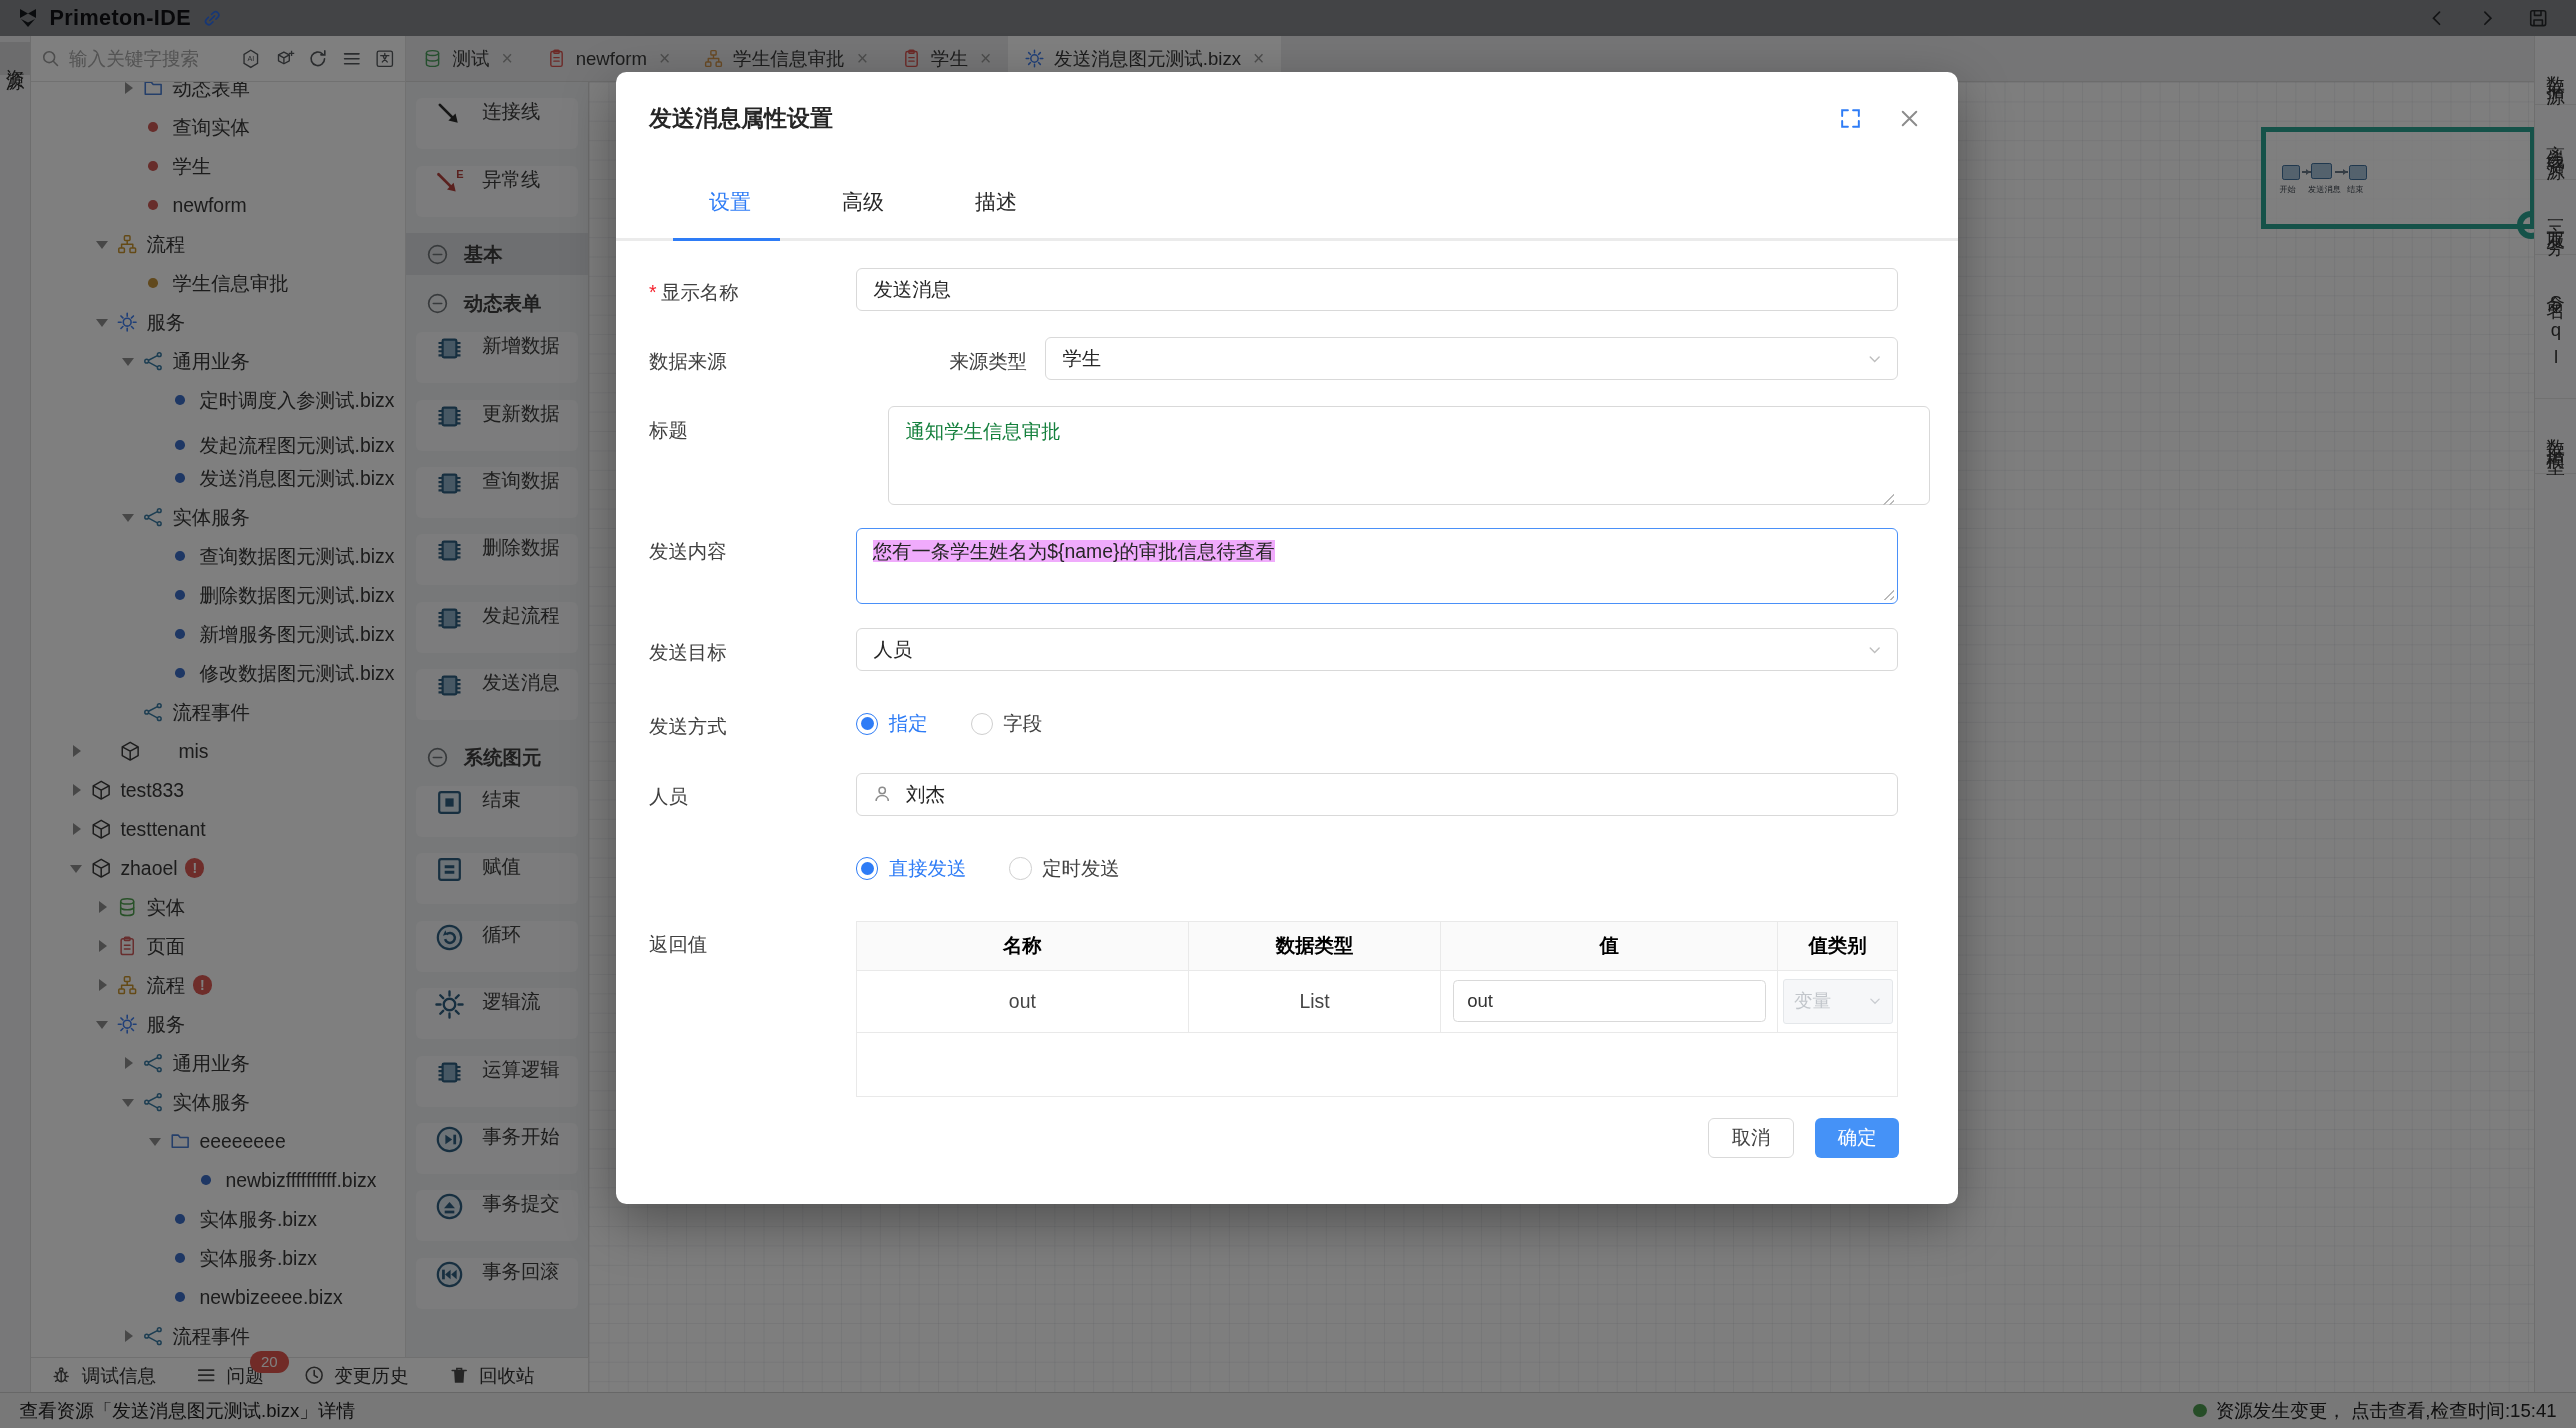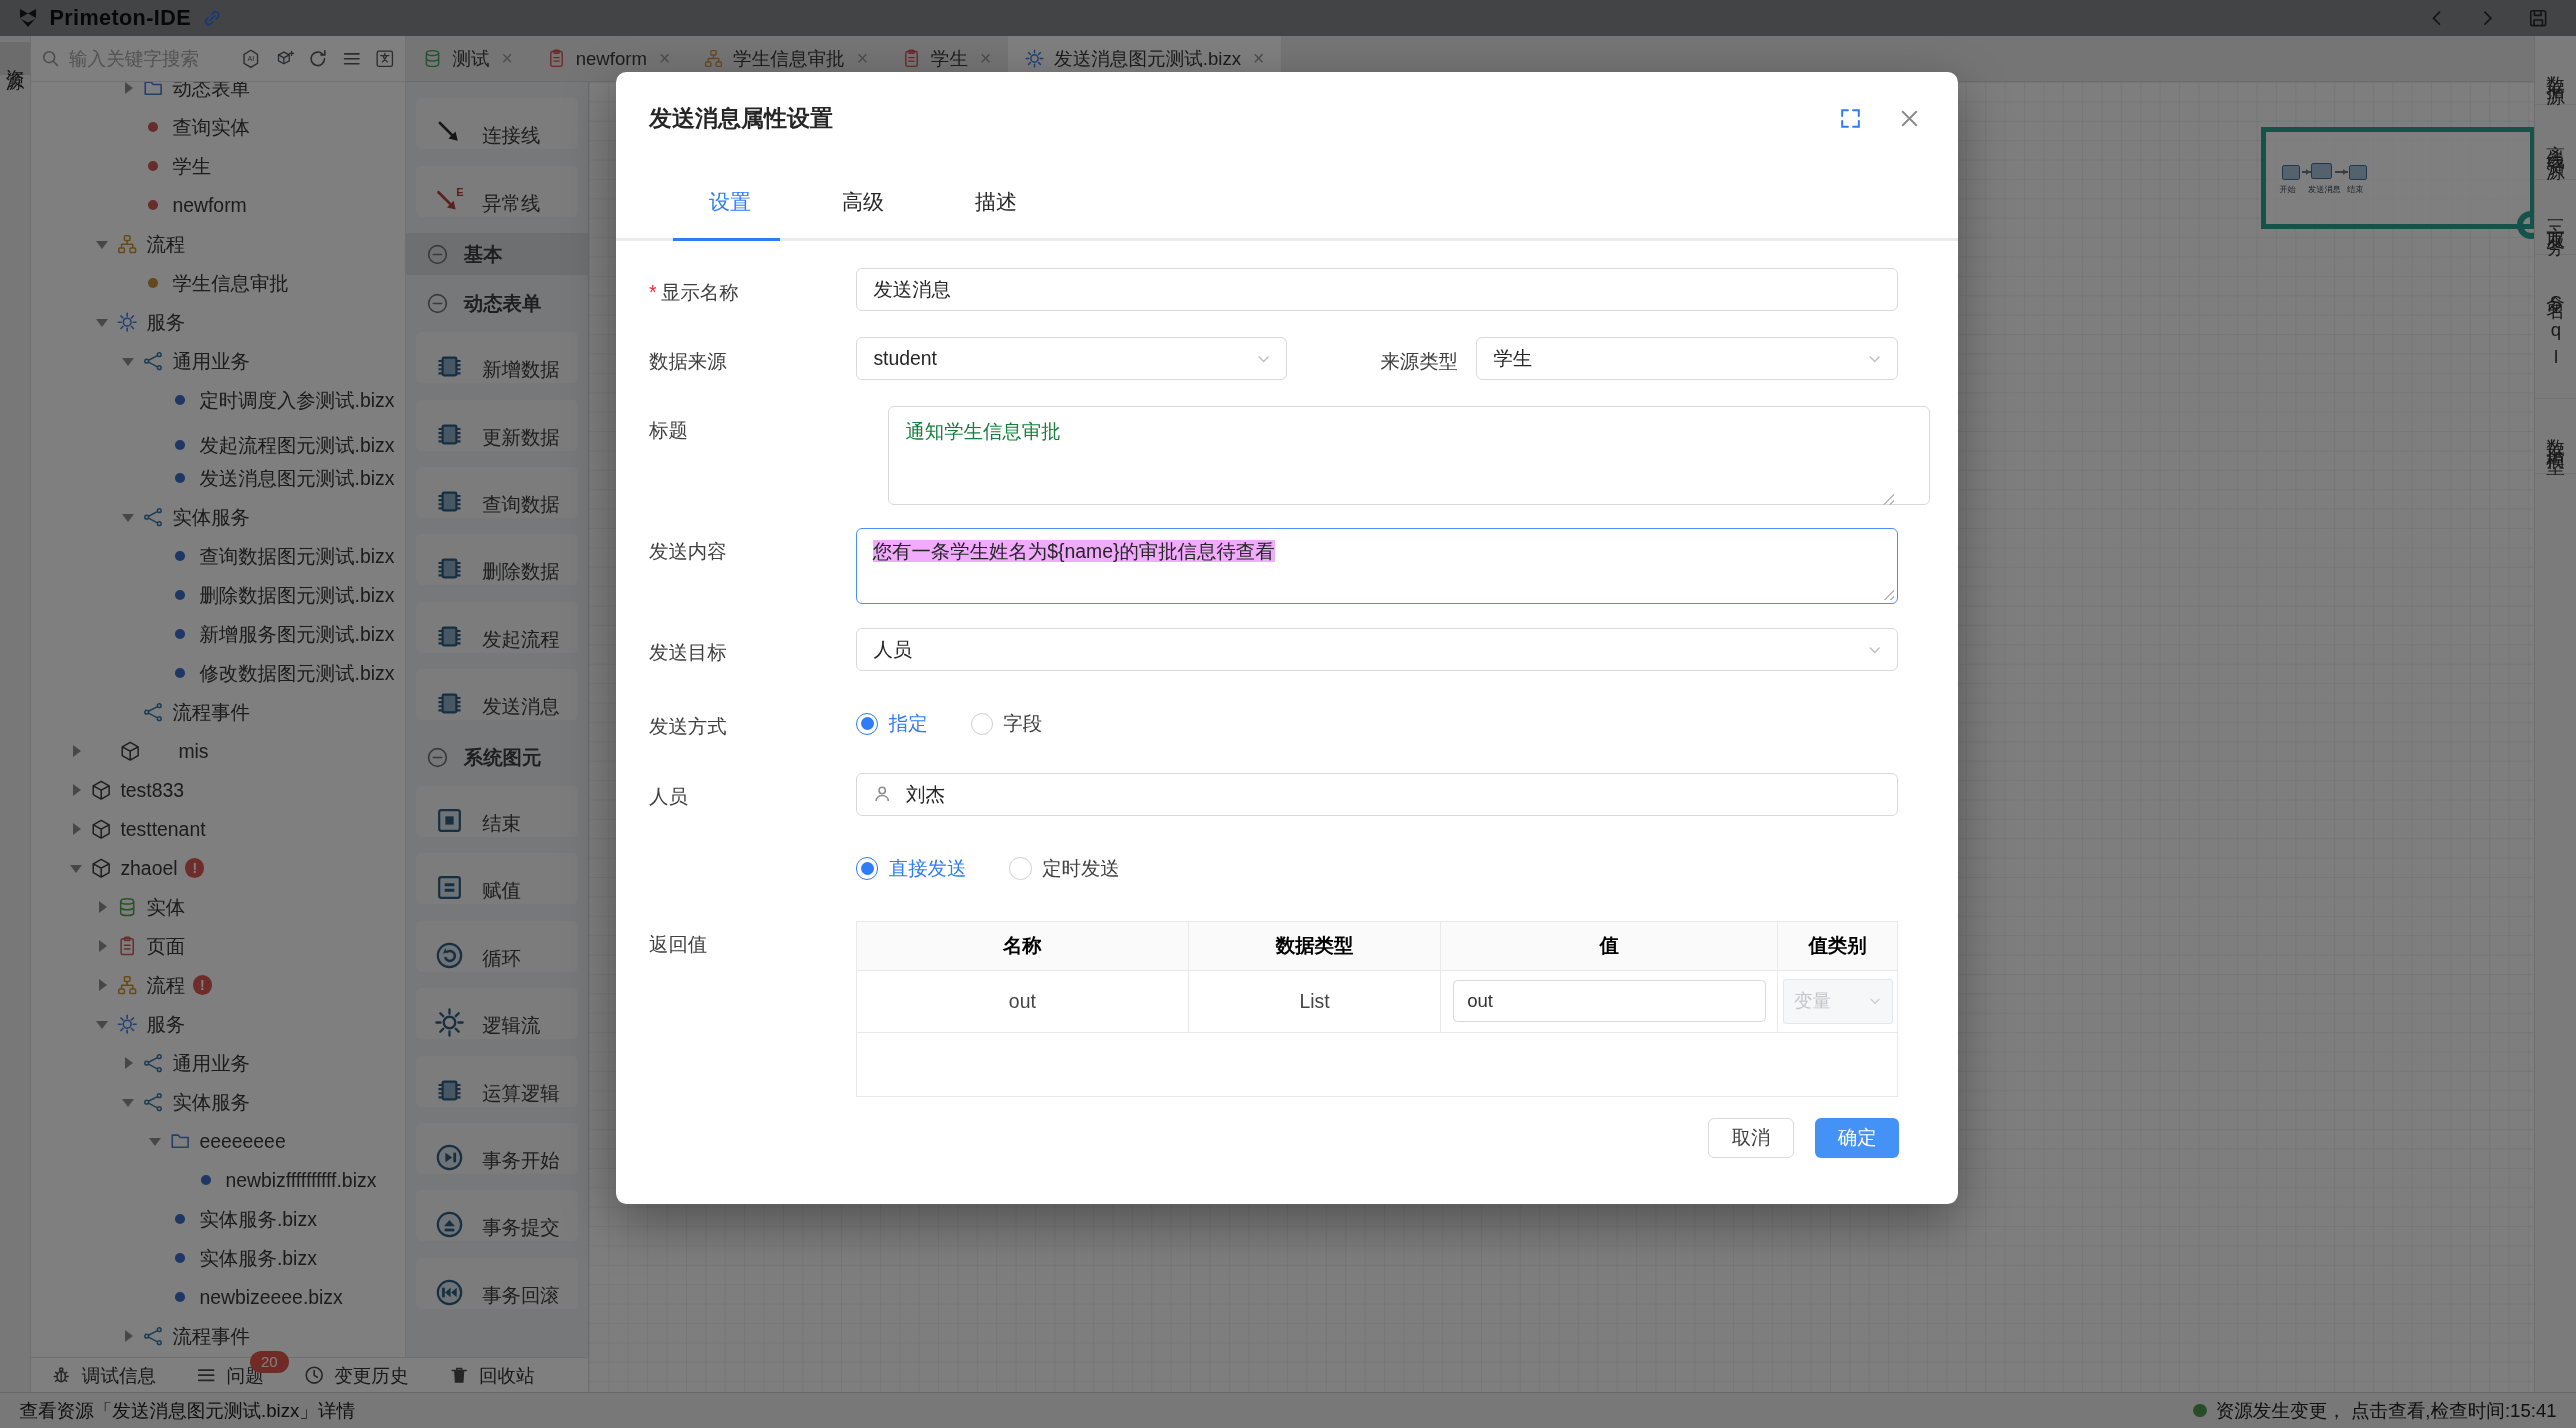--- a/index.html
+++ b/index.html
@@ -48,21 +48,21 @@
   .tabbar{position:absolute;left:406px;top:36px;width:2170px;height:46px;background:#eaebec;
     border-bottom:0.7px solid #d9d9d9;display:flex;box-sizing:border-box;align-items:stretch;}
   .etab{display:flex;align-items:center;gap:9px;padding:0 16.4px;font-size:18.6px;color:#3a3a3a;}
   .etab.active{background:#fff;}
   .etab .ic{width:21px;height:21px;}
   .etx{color:#9a9a9a;font-size:19.4px;margin-left:3px;}
   
   .palette{position:absolute;left:406px;top:82px;width:183px;height:1275px;background:#eff1f3;
     border-right:0.7px solid #d9d9d9;box-sizing:border-box;overflow:hidden;}
   .pitem{height:51px;margin:0 10.4px 16.4px;background:#f8f9fa;border-radius:6px;display:flex;
-    align-items:flex-end;padding-left:16.4px;box-sizing:border-box;}
+    align-items:flex-start;padding-left:16.4px;box-sizing:border-box;}
   .pitem:first-child{margin-top:16.4px;}
   .pitem .ic{width:33px;height:33px;flex:none;}
   .plabel{font-size:19.4px;color:#3e3e3e;margin-left:16.4px;white-space:nowrap;}
   .phead{height:42px;display:flex;align-items:center;padding-left:19.4px;margin-bottom:7.5px;}
   .phead .ic{width:25px;height:25px;color:#6f7478;}
   .phead .plabel{font-weight:600;margin-left:13.4px;}
   .phead.sel{background:#dddfe2;}
   .pic.conn{color:#2d2d2d}.pic.conne{color:#b4433e}.pic.gearb{color:#2e5f80}
   
   .canvas{position:absolute;left:589px;top:82px;width:1945px;height:1310px;background:#fcfcfd;
@@ -976,26 +976,20 @@
     <div class="m-body">
 
       <div class="frow">
         <div class="flabel"><span class="req">*</span><span>显示名称</span></div>
         <div class="fctrl"><input class="inp" value="发送消息" style=""></div>
       </div>
 
       <div class="frow">
         <div class="flabel">数据来源</div>
         <div class="duo">
-          <div class="selwrap">
-            <input class="inp" readonly="" value="student" style="">
-            <svg class="ic chev" viewBox="0 0 26 26" width="19.4" height="19.4">
-                <use href="#s-chevd"></use>
-              </svg>
-          </div>
           <div class="flabel2">来源类型</div>
           <div class="selwrap grow">
             <input class="inp" readonly="" value="学生" style="">
             <svg class="ic chev" viewBox="0 0 26 26" width="19.4" height="19.4">
                 <use href="#s-chevd"></use>
               </svg>
           </div>
         </div>
       </div>
 

